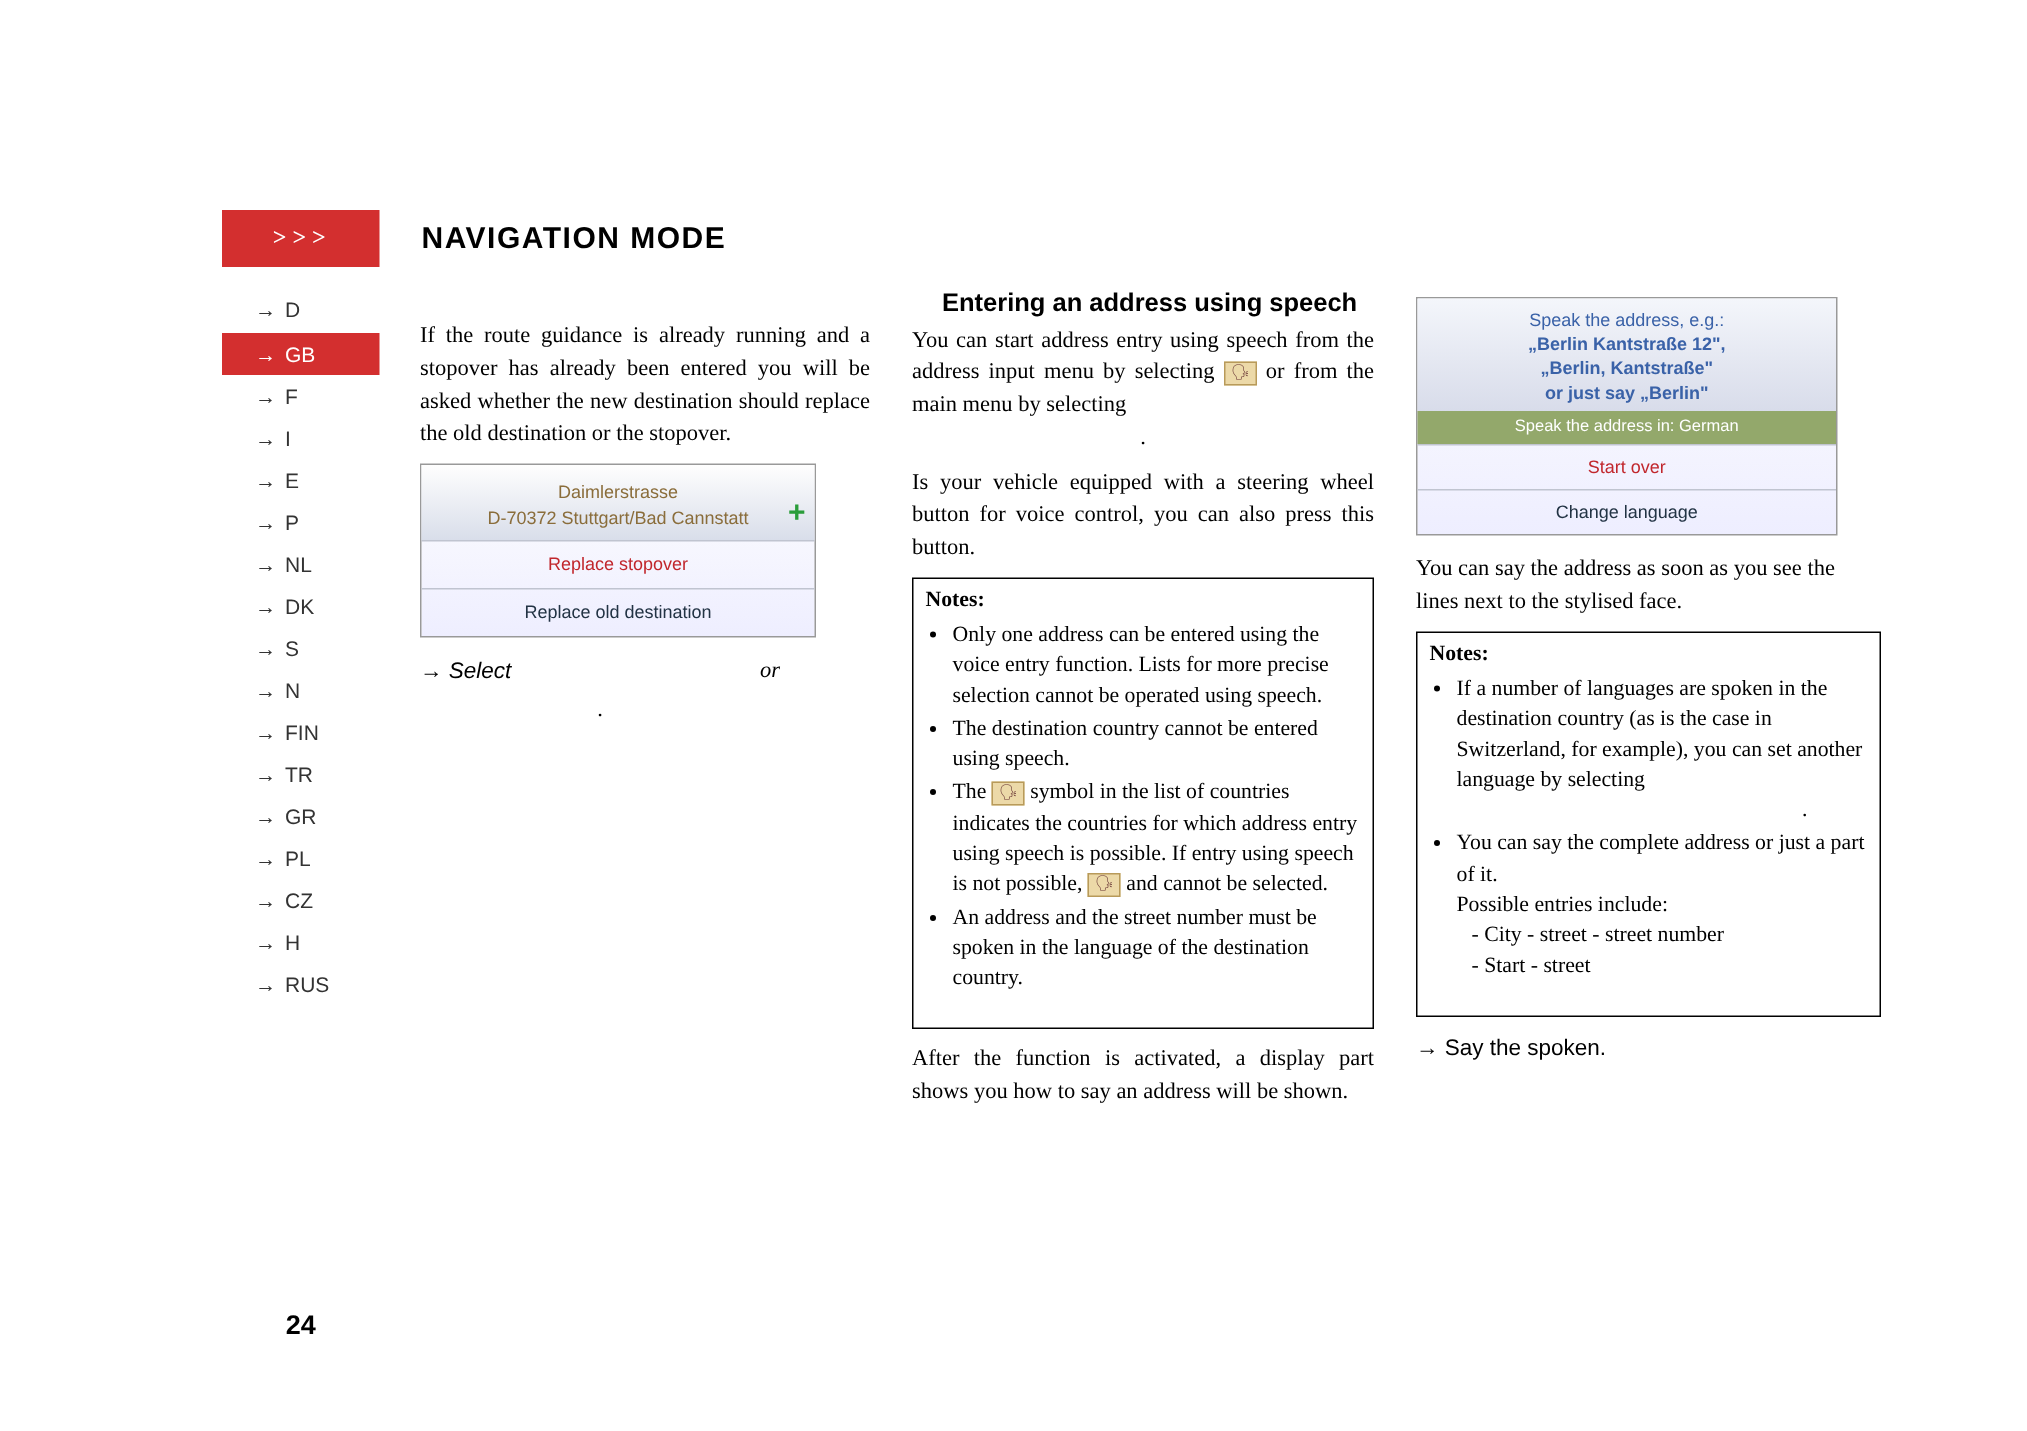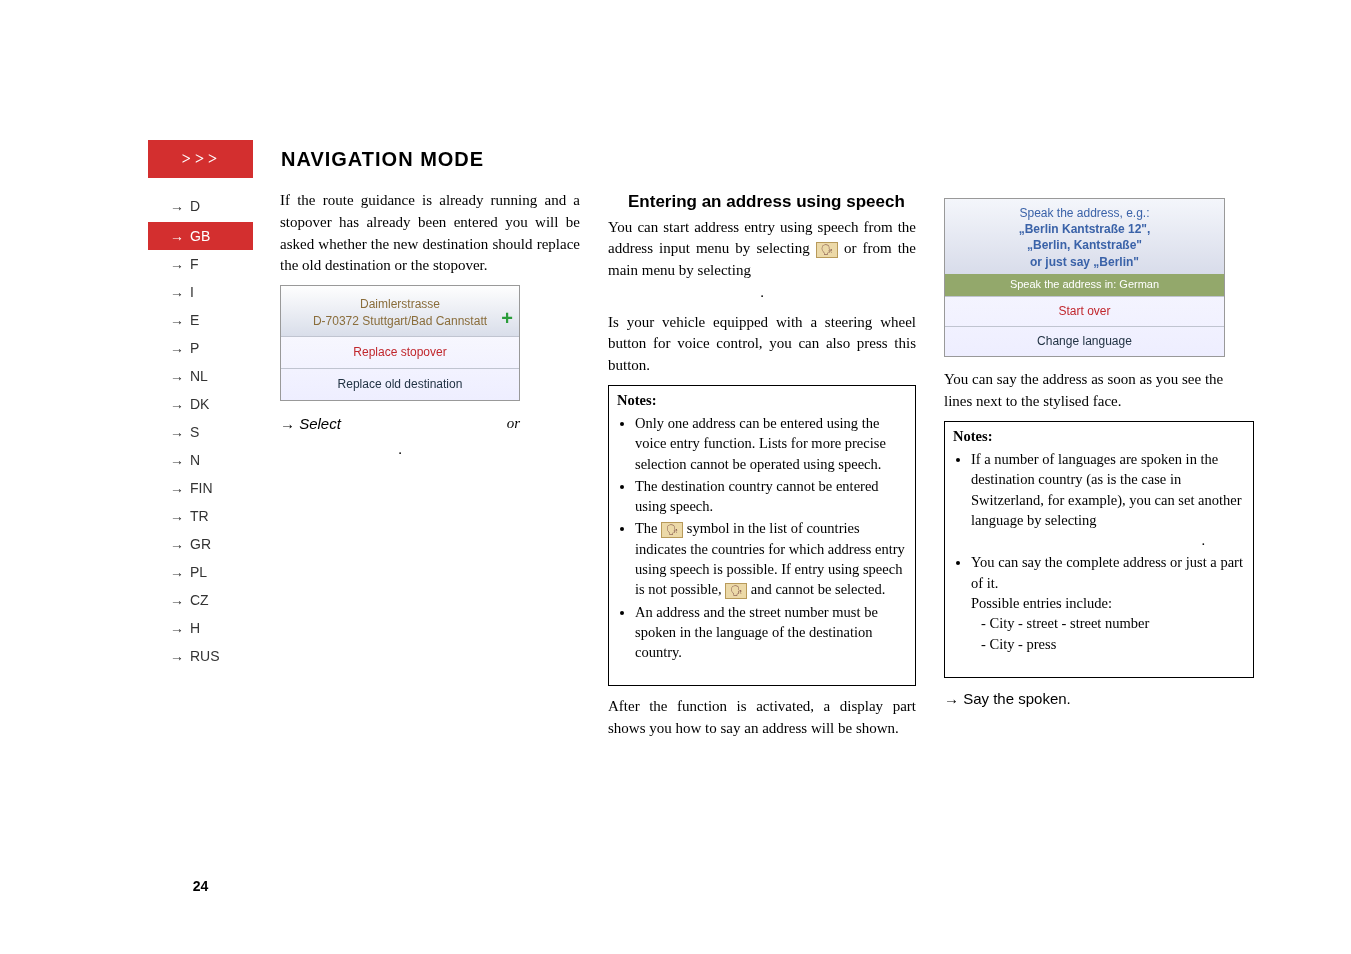--- a/index.html
+++ b/index.html
@@ -7,34 +7,34 @@
   .page { position: relative; width: 1351px; height: 954px; padding: 140px 120px 60px 145px; }
   .header-band { position: absolute; top: 140px; left: 148px; height: 38px; display: flex; align-items: center; }
   .red-square { width: 105px; height: 38px; background: #d32f2f; color: #fff; display: flex; align-items: center; justify-content: center; font-size: 18px; font-weight: bold; letter-spacing: 2px; }
   .arrow-white { color: #fff; font-size: 16px; margin: 0 1px; }
   .section-title { font-family: Arial, sans-serif; font-weight: bold; font-size: 20px; letter-spacing: 1px; margin-left: 28px; }
   .sidebar { position: absolute; top: 190px; left: 148px; width: 105px; }
   .sidebar-item { display: flex; align-items: center; padding: 6px 10px 6px 22px; font-family: Arial, sans-serif; font-size: 14px; color: #333; }
   .sidebar-item .arr { margin-right: 6px; font-size: 14px; }
   .sidebar-item.active { background: #d32f2f; color: #fff; }
   .sidebar-item.d { padding-top: 8px; padding-bottom: 8px; }
-  .page-number { position: absolute; left: 148px; bottom: 60px; width: 105px; text-align: center; font-family: Arial, sans-serif; font-weight: bold; font-size: 14px; }
+  .page-number { position: absolute; left: 148px; bottom: 60px; width: 105px; text-align: center; font-family: Arial, sans-serif; font-weight: bold; font-size: 18px; }
   .content { position: absolute; top: 190px; left: 280px; right: 120px; display: flex; gap: 28px; }
   .col { flex: 1; font-size: 15px; line-height: 1.45; color: #000; text-align: justify; }
-  .col1 { flex: 0 0 300px; }
+  .col1 { flex: 0 0 300px; margin-top: 24px; }
   .col2 { flex: 0 0 308px; }
   .col3 { flex: 0 0 310px; }
   .subheading { font-family: Arial, sans-serif; font-weight: bold; font-size: 17px; margin-bottom: 2px; margin-left: 20px; }
   .notes-box { border: 1px solid #000; margin-top: 8px; padding: 4px 8px 21px; font-size: 14.5px; text-align: left; }
   .notes-title { font-weight: bold; margin-bottom: 2px; }
   .notes-box ul { list-style: disc; padding-left: 18px; }
   .notes-box li { margin-bottom: 2px; line-height: 1.4; }
   .para { margin-bottom: 8px; }
   .arrow-sym { font-family: Arial, sans-serif; }
-  .screenshot-box { width: 240px; margin: 8px 0 12px; border: 1px solid #999; font-family: sans-serif; font-size: 12px; background: linear-gradient(#fefefe,#eef); }
+  .screenshot-box { width: 264px; margin: 8px 0 12px; border: 1px solid #999; font-family: sans-serif; font-size: 12px; background: linear-gradient(#fefefe,#eef); }
   .ss-header { padding: 10px 8px 6px; text-align: center; background: linear-gradient(#fefefe,#d9deea); position: relative; }
   .ss-header .plus { position: absolute; right: 6px; top: 18px; color: #2a9d3a; font-size: 20px; font-weight: bold; }
   .ss-line { color: #8a6d3b; line-height: 1.4; }
   .ss-opt { padding: 7px 10px; border-top: 1px solid #c0c4d0; color: #234; }
   .ss-opt.red { color: #c1272d; }
   .ss-opt.center { text-align: center; }
   .ss2-top { padding: 6px 8px 4px; text-align: center; background: linear-gradient(#f4f6fb,#d8dcea); color: #3a62a8; line-height: 1.35; }
   .ss2-green { background: #93a86b; color: #fff; padding: 3px 0; text-align: center; font-size: 11px; }
   .ss2-opt { padding: 6px 10px; border-top: 1px solid #c0c4d0; color: #234; text-align: center; }
   .ss2-opt.red { color: #c1272d; }
@@ -202,21 +202,21 @@
         <div class="notes-title">Notes:</div>
         <ul>
           <li>
             <span>If a number of languages are spoken in the destination country (as is the case in Switzerland, for example), you can set another language by selecting</span>
             <span style="display:block; text-align:right; padding-right:40px;">.</span>
           </li>
           <li>
             <span>You can say the complete address or just a part of it.</span><br>
             <span>Possible entries include:</span>
             <div class="subentry">- City - street - street number</div>
-            <div class="subentry">- City - press</div>
+            <div class="subentry">- Start - street</div>
           </li>
         </ul>
       </div>
 
       <div class="para after-para arrow-sym" style="text-align:left;">→ Say the spoken.</div>
     </div>
 
   </div>
 
 </div>

